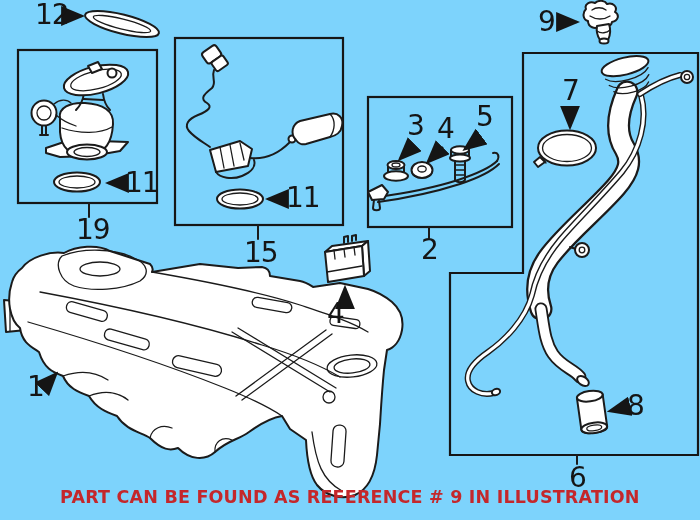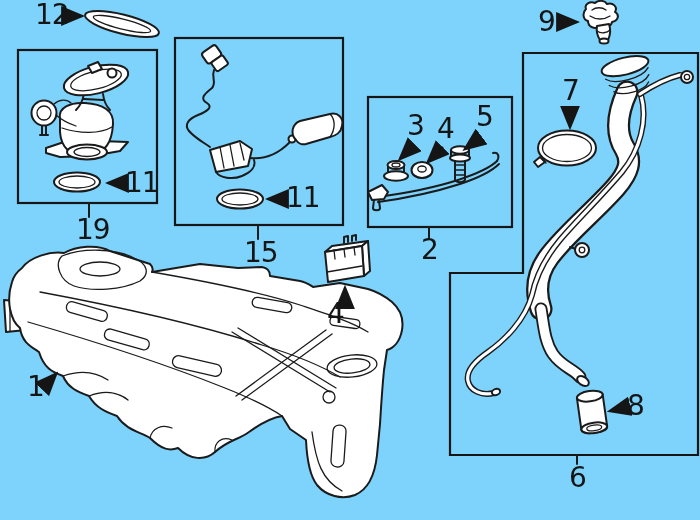--- a/index.html
+++ b/index.html
@@ -220,14 +220,15 @@
   <div class="callout" style="left:421px;top:236px">2</div>
   <div class="callout" style="left:407px;top:112px">3</div>
   <div class="callout" style="left:437px;top:115px">4</div>
   <div class="callout" style="left:476px;top:103px">5</div>
   <div class="callout" style="left:538px;top:8px">9</div>
   <div class="callout" style="left:562px;top:77px">7</div>
   <div class="callout" style="left:627px;top:392px">8</div>
   <div class="callout" style="left:569px;top:464px">6</div>
   <div class="callout" style="left:27px;top:373px">1</div>
 
+  <div class="note">PART CAN BE FOUND AS REFERENCE # 9 IN ILLUSTRATION</div>
 
 </div>
 
 </body></html>

